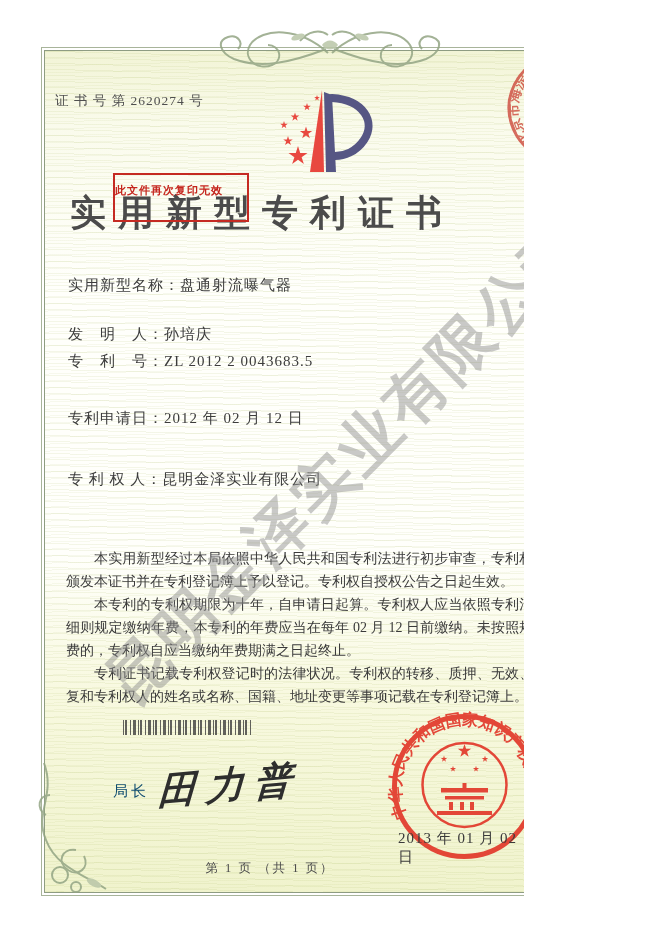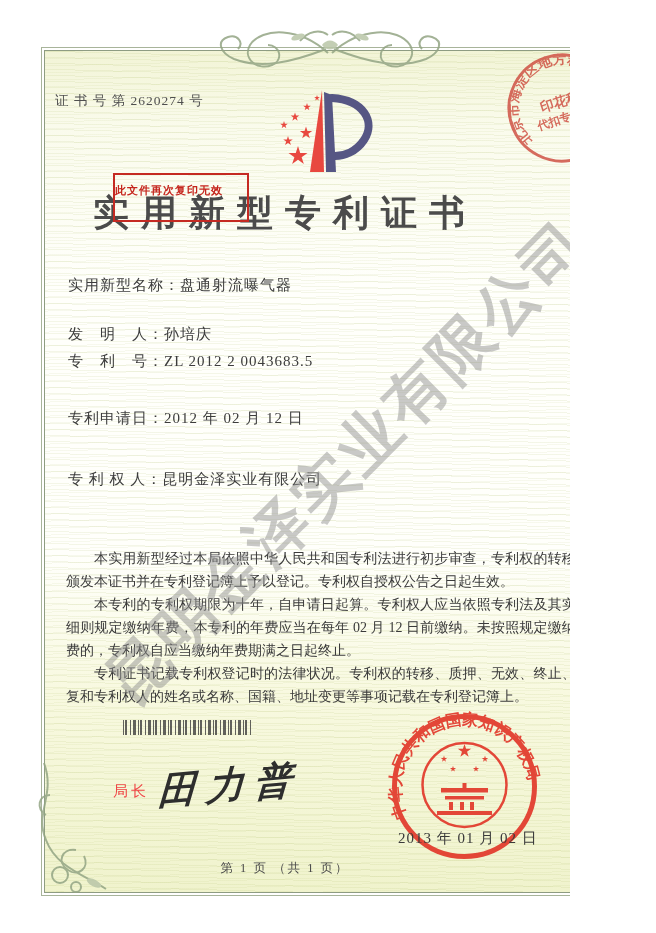--- a/index.html
+++ b/index.html
@@ -1,17 +1,17 @@
 <!DOCTYPE html>
 <html><head>
 <meta charset="utf-8">
 <style>
   html,body{margin:0;padding:0;background:#ffffff;}
   .page{position:relative;width:524px;height:933px;background:#ffffff;overflow:hidden;
-        font-family:"Liberation Serif","DejaVu Serif",serif;color:#3d3d3d;padding-left:46px;}
+        font-family:"Liberation Serif","DejaVu Serif",serif;color:#3d3d3d;}
   
   .frame{position:absolute;left:44px;top:50px;width:565px;height:841px;
          border:1px solid #8e9c82;outline:1px solid #a8b49a;outline-offset:2px;
          background:
            repeating-linear-gradient(1.5deg, rgba(168,184,96,0.13) 0 1px, transparent 1px 6px),
            repeating-linear-gradient(-1.5deg, rgba(168,184,96,0.09) 0 1px, transparent 1px 7px),
            linear-gradient(180deg,#f2f4d6 0%,#fafbec 9%,#fffffb 28%,#fffffb 60%,#f8f9e0 76%,#f0f3cd 100%);}
   .cert-number{position:absolute;left:55px;top:92px;font-size:13.5px;letter-spacing:1px;color:#4f4f4f;}
   .logo{position:absolute;left:272px;top:86px;}
   .title{position:absolute;left:0;top:189px;width:100%;text-align:center;
@@ -21,26 +21,26 @@
   .copy-stamp-text{position:absolute;left:0;top:8px;width:100%;text-align:left;
                    font-size:11px;font-weight:bold;color:#c5251d;letter-spacing:1px;
                    font-family:"Liberation Sans",sans-serif;}
   .field{position:absolute;left:68px;font-size:15px;color:#3c3c3c;letter-spacing:1px;white-space:nowrap;}
   .paras{position:absolute;left:66px;top:547px;width:524px;}
   .paras p{margin:0;font-size:14px;line-height:23px;text-align:justify;text-indent:2em;color:#3a3a3a;}
   .barcode{position:absolute;left:123px;top:720px;width:128px;height:15px;opacity:.8;
            background:repeating-linear-gradient(90deg,#3c3c3c 0 1px,transparent 1px 2px,
              #3c3c3c 2px 4px,transparent 4px 7px,#3c3c3c 7px 8px,transparent 8px 10px,
              #3c3c3c 10px 13px,transparent 13px 15px);}
-  .director-label{position:absolute;left:113px;top:782px;font-size:15px;color:#ef4444;letter-spacing:3px;}
+  .director-label{position:absolute;left:113px;top:782px;font-size:15px;color:#0c4a6e;letter-spacing:3px;}
   .signature{position:absolute;left:158px;top:760px;font-size:38px;font-weight:bold;color:#2e2e2e;
              letter-spacing:10px;transform:rotate(-5deg) skewX(-8deg);font-style:italic;}
   .seal{position:absolute;left:377px;top:699px;opacity:.92;z-index:6;}
   .seal-date{position:absolute;left:398px;top:829px;font-size:15px;color:#3a3a3a;letter-spacing:1px;z-index:7;}
-  .footer{position:absolute;left:0;top:860px;width:100%;text-align:center;
+  .footer{position:absolute;left:8px;top:860px;width:100%;text-align:center;
           font-size:12.5px;color:#4a4a4a;letter-spacing:2px;}
   .tax-stamp{position:absolute;left:498px;top:44px;transform:rotate(-18deg);opacity:.78;z-index:6;}
   .watermark{position:absolute;left:88px;top:662px;transform:rotate(-45deg);transform-origin:0 0;
              white-space:nowrap;font-size:62px;font-weight:bold;letter-spacing:3px;
              color:#8f8f8f;opacity:.48;z-index:4;pointer-events:none;}
   .ornament{position:absolute;}
   svg text{font-family:"Liberation Serif","DejaVu Serif",serif;}
 </style>
 </head>
 <body>

